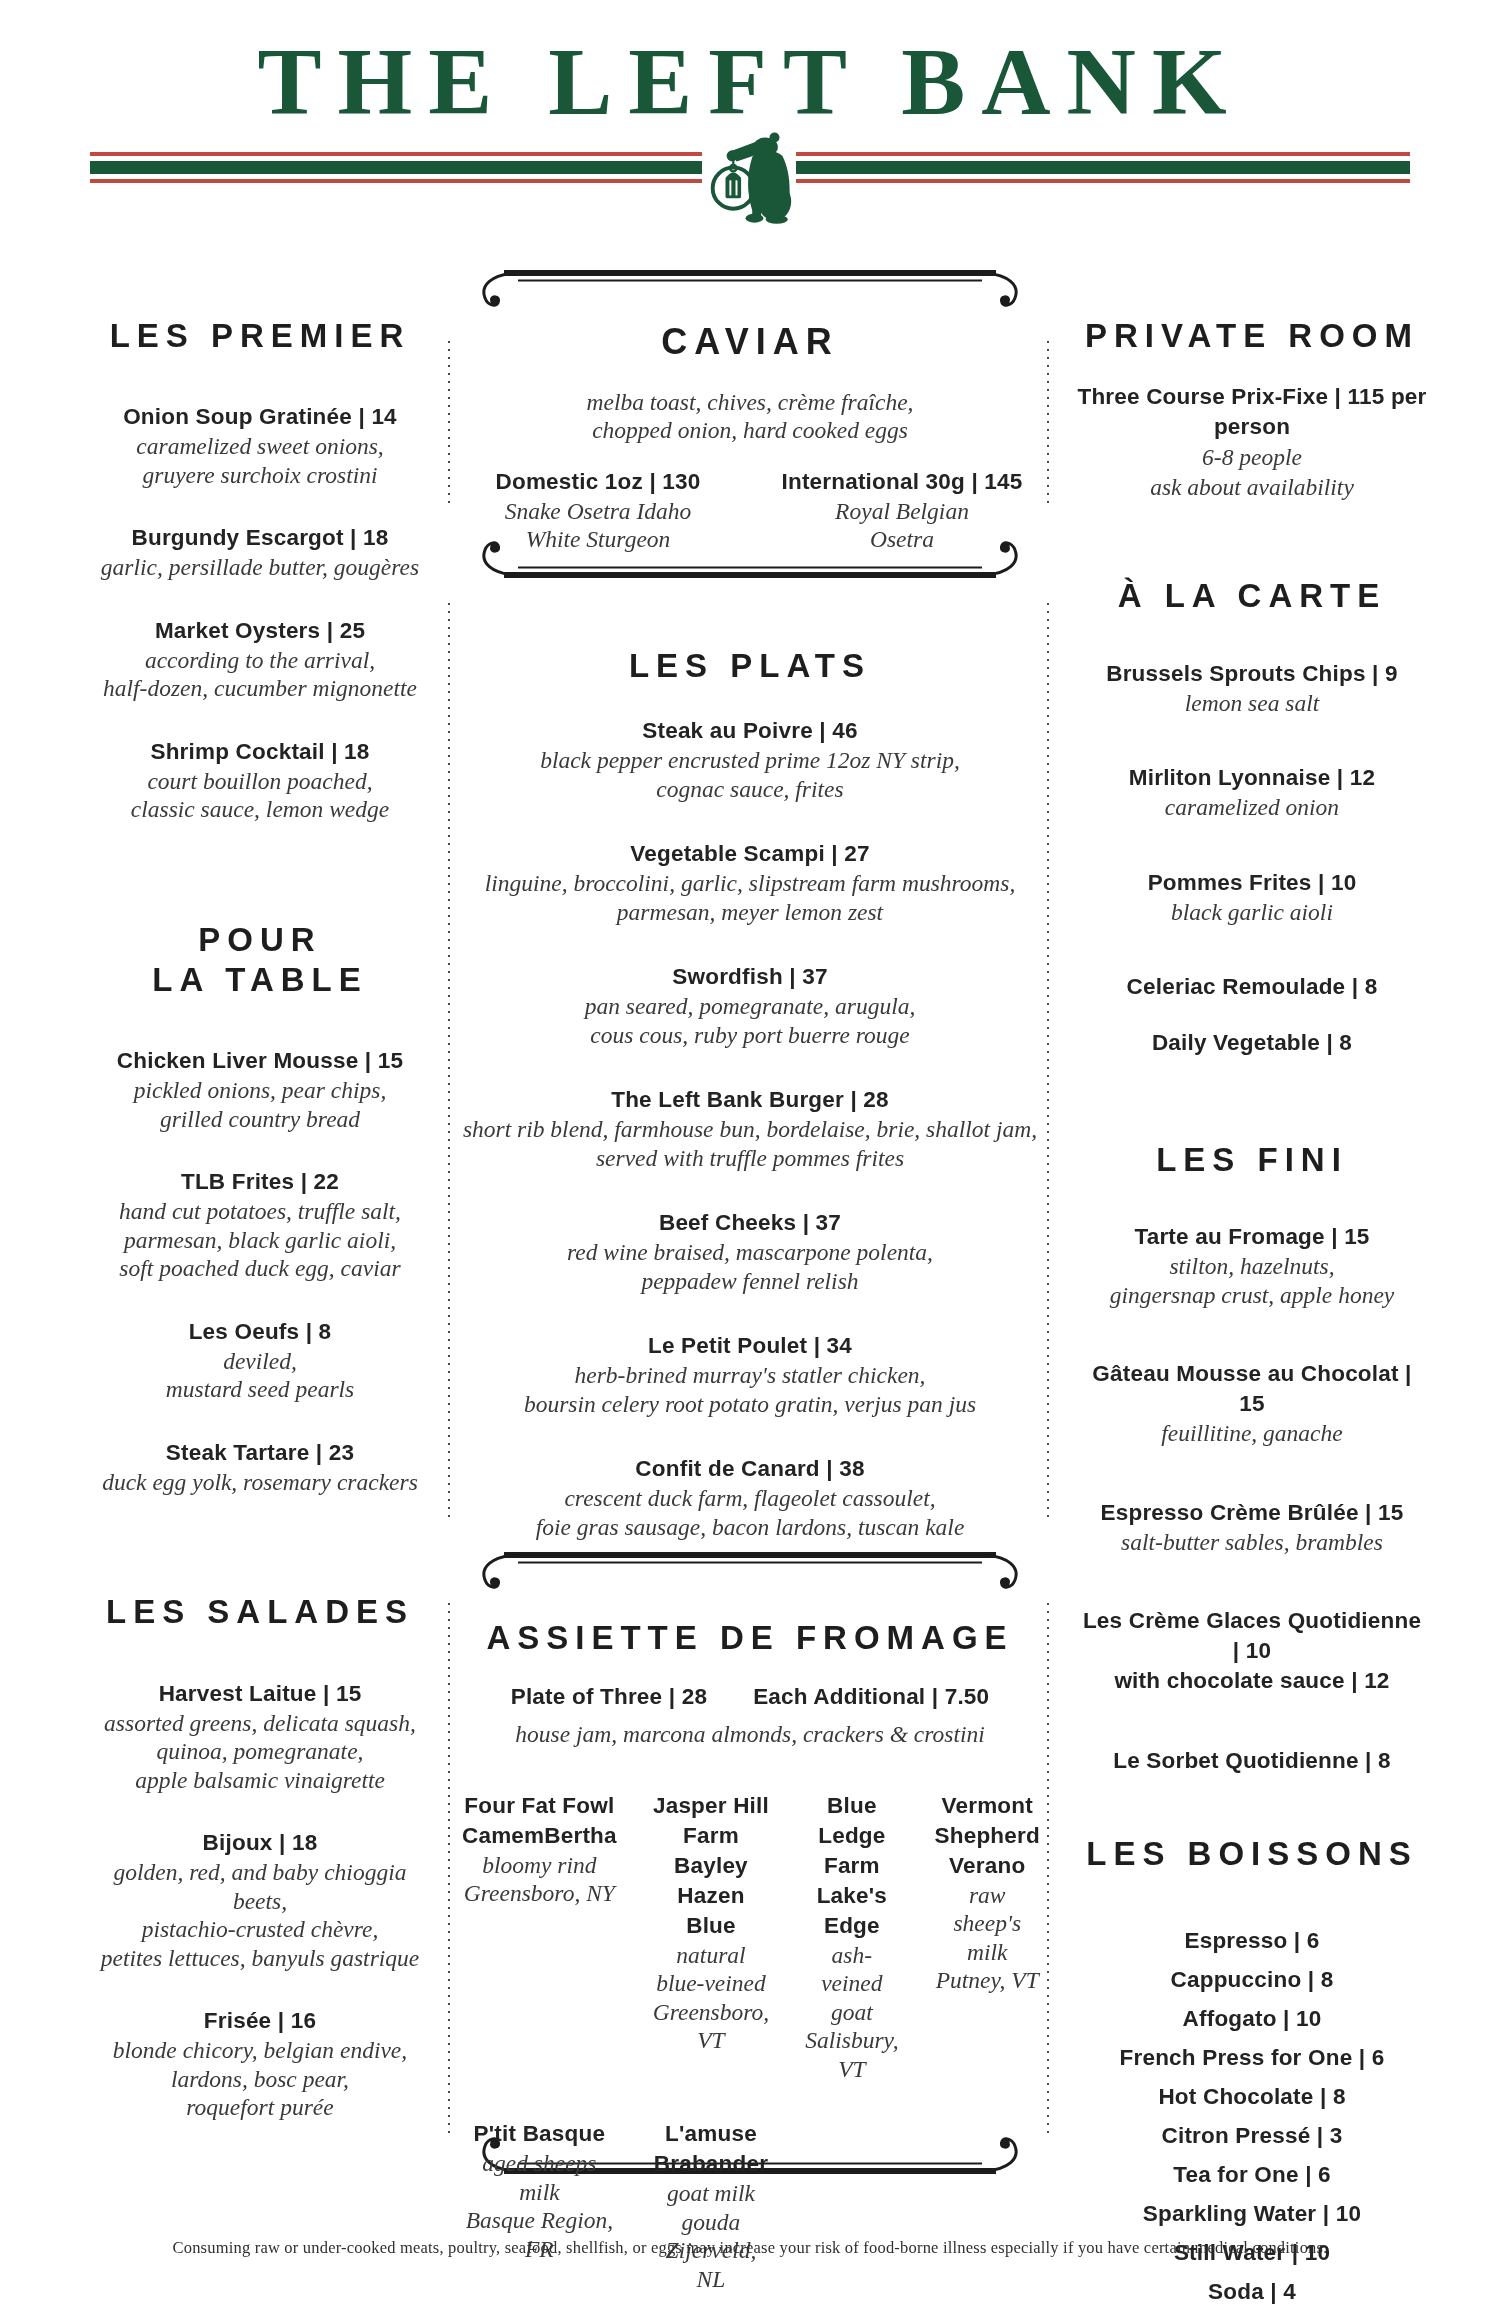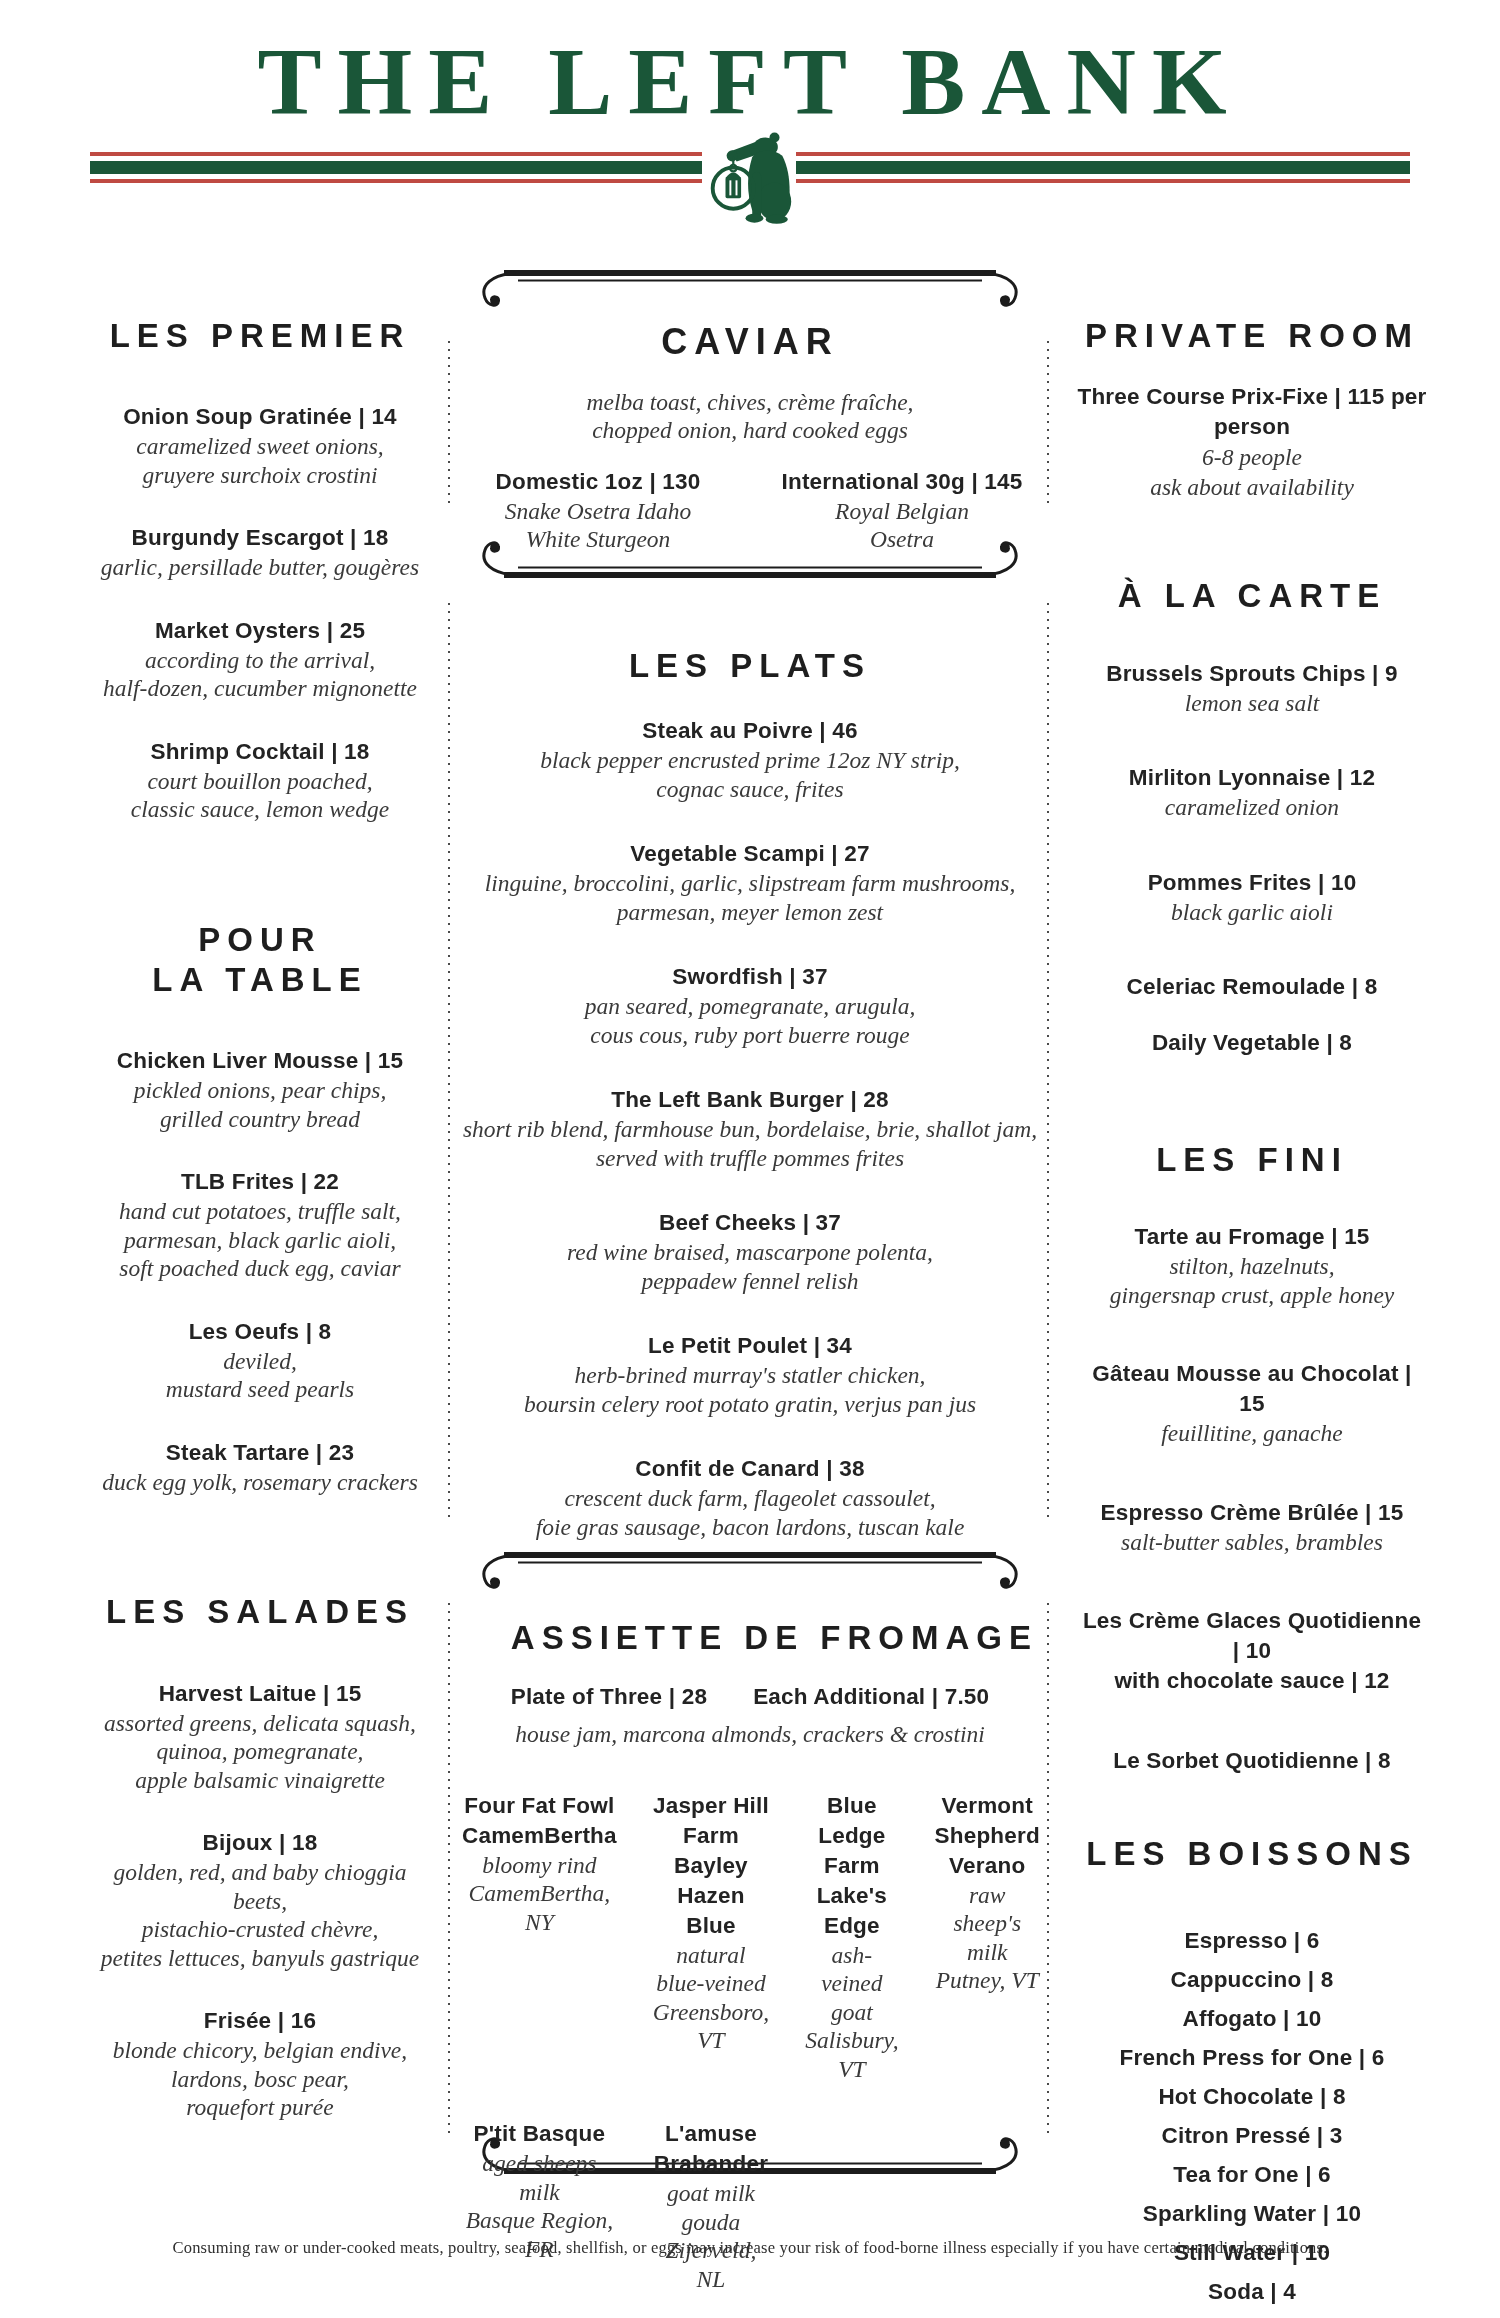--- a/index.html
+++ b/index.html
@@ -49,21 +49,21 @@
   
   .c-block{position:absolute;left:462px;width:576px;text-align:center;}
   .caviar{top:320px;}
   .caviar .sec-head{margin-bottom:24px;font-size:36px;}
   .cav-options{display:flex;justify-content:center;gap:56px;margin-top:22px;}
   .cav-col{width:248px;}
   .plats{top:646px;text-align:center;}
   .plats .sec-head{margin-bottom:30px;}
   .plats .item{margin-top:36px;}
   .fromage{top:1618px;}
-  .fromage .sec-head{margin-bottom:24px;text-align:right;}
+  .fromage .sec-head{margin-bottom:24px;}
   .price-row{display:flex;justify-content:center;gap:46px;}
   .jam{margin-top:8px;}
   .cheese-grid{display:grid;grid-template-columns:1fr 1fr 1fr 1fr;column-gap:36px;row-gap:36px;margin-top:42px;}
   
   .bracket{position:absolute;left:468px;width:564px;height:50px;}
   .bracket svg{display:block;width:100%;height:100%;}
   .flip svg{transform:scaleY(-1);}
   .bk1{top:266px;} .bk2{top:532px;} .bk3{top:1548px;} .bk4{top:2128px;}
   .divider{position:absolute;width:2px;
     background-image:repeating-linear-gradient(to bottom,#4a4a4a 0 2.2px,transparent 2.2px 8px);}
@@ -296,21 +296,21 @@
     <div class="price-row">
       <span class="iname">Plate of Three | 28</span>
       <span class="iname">Each Additional | 7.50</span>
     </div>
     <div class="iline jam">house jam, marcona almonds, crackers &amp; crostini</div>
     <div class="cheese-grid">
       <div>
         <div class="iname">Four Fat Fowl</div>
         <div class="iname">CamemBertha</div>
         <div class="iline">bloomy rind</div>
-        <div class="iline">CamemBertha, NY</div>
+        <div class="iline">Greensboro, NY</div>
       </div>
       <div>
         <div class="iname">Jasper Hill Farm</div>
         <div class="iname">Bayley Hazen Blue</div>
         <div class="iline">natural blue-veined</div>
         <div class="iline">Greensboro, VT</div>
       </div>
       <div>
         <div class="iname">Blue Ledge Farm</div>
         <div class="iname">Lake's Edge</div>

